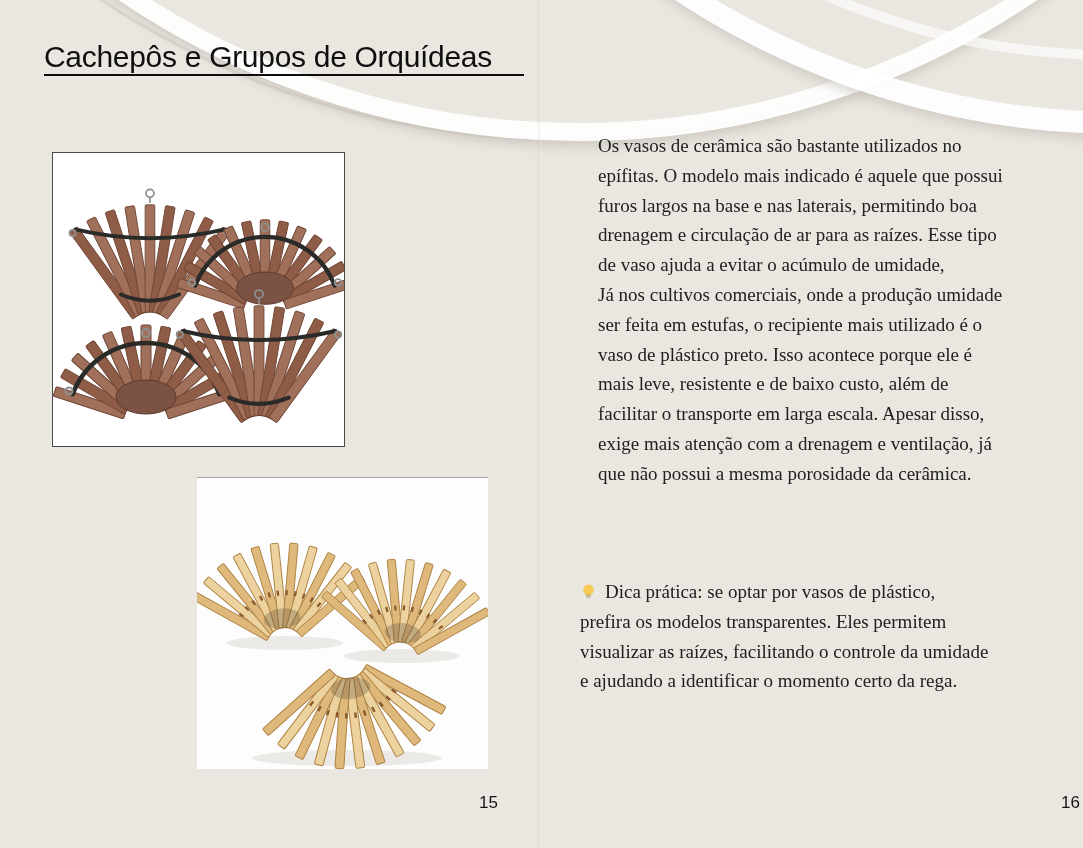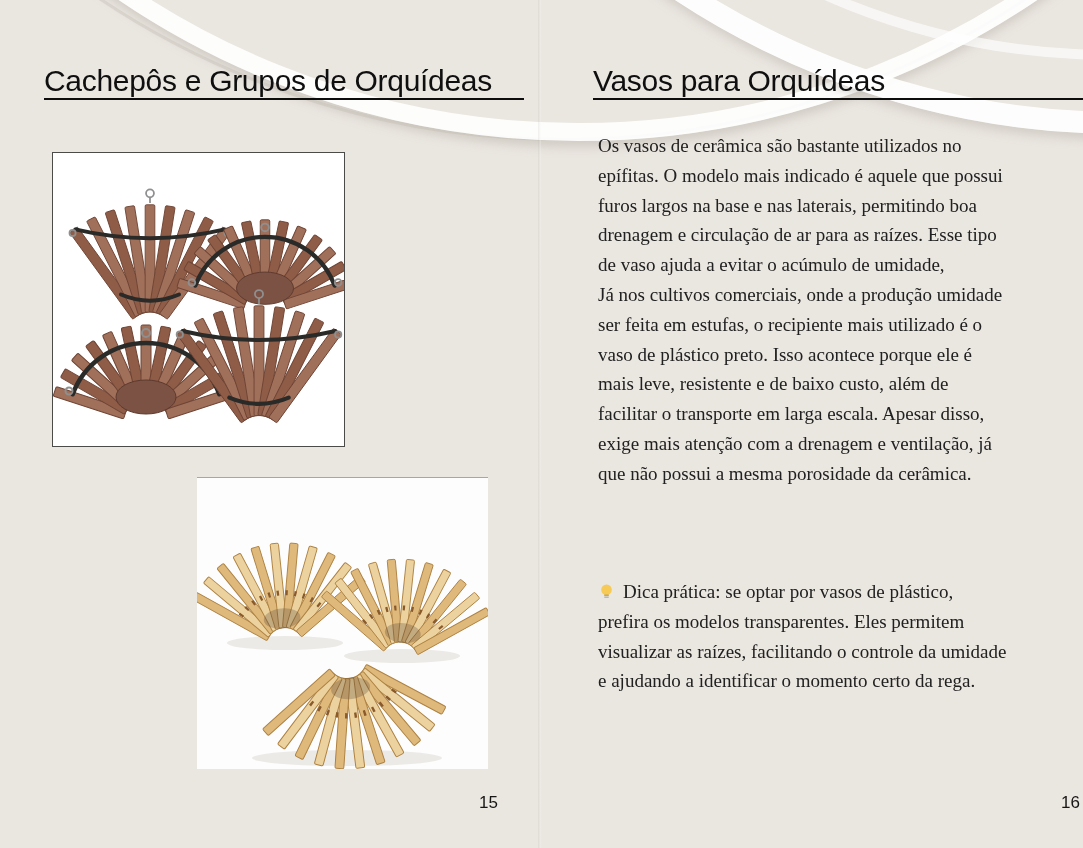--- a/index.html
+++ b/index.html
@@ -21,36 +21,36 @@
         box-shadow:0 12px 10px -6px rgba(190,184,175,0.5); }
   .w4 { left:400px; top:-1360px; width:1400px; height:1400px;
         border:10px solid rgba(255,255,255,0.65); }
   .seam { position:absolute; left:538px; top:0; width:3px; height:848px; z-index:0;
         background:linear-gradient(90deg, rgba(120,115,108,0.10), rgba(255,255,255,0.30)); }
 
   
   .page { position:absolute; inset:0; z-index:1; }
 
   .title {
-    position:absolute; top:64px; margin:0; font-weight:400;
+    position:absolute; top:40px; margin:0; font-weight:400;
     font-size:30px; line-height:34px; letter-spacing:-0.3px; color:#0f0f0f;
     border-bottom:2px solid #0d0d0d; white-space:nowrap;
     font-family:"Liberation Sans", sans-serif;
   }
   .tl { left:44px;  width:480px; }
   .tr { left:593px; width:490px; }
 
   figure { margin:0; }
   .fig { position:absolute; overflow:hidden; }
   .fig1 { left:52px;  top:152px; width:291px; height:293px; background:#ffffff; border:1px solid #4b4b49; }
   .fig2 { left:197px; top:477px; width:291px; height:291px; background:#fdfdfd; border-top:1px solid #a9a5a0; }
   .fig svg { display:block; width:100%; height:100%; }
 
   .body-text { position:absolute; left:598px; top:131px; width:455px; }
-  .tip       { position:absolute; left:598px; top:577px; width:455px; }
+  .tip       { position:absolute; left:580px; top:577px; width:455px; }
   .line {
     font-family:"Liberation Serif", serif; font-size:19px; line-height:29.8px;
     color:#212121; white-space:nowrap;
   }
   .tipline { display:flex; align-items:center; }
   .bulb { display:inline-flex; width:17px; height:17px; margin-right:8px; flex:0 0 auto; }
 
   .pn { position:absolute; top:793px; width:26px; text-align:left;
         font-size:17px; color:#161616; font-family:"Liberation Sans", sans-serif; }
   .pn-left  { left:479px; }
@@ -178,21 +178,20 @@
         <use href="#lightCone" transform="translate(88,168) scale(0.92) rotate(-6)"></use>
         <use href="#lightCone" transform="translate(203,182) scale(0.9) rotate(6)"></use>
         <use href="#lightCone" transform="translate(150,181) rotate(173) scale(0.98)"></use>
       </svg>
     </figure>
 
     <div class="pn pn-left">15</div>
   </section>
 
   <section class="page">
-    <h1 class="title tr">Vasos para Orquídeas</h1>
 
     <div class="body-text">
       <div class="line">Os vasos de cerâmica são bastante utilizados no</div>
       <div class="line">epífitas. O modelo mais indicado é aquele que possui</div>
       <div class="line">furos largos na base e nas laterais, permitindo boa</div>
       <div class="line">drenagem e circulação de ar para as raízes. Esse tipo</div>
       <div class="line">de vaso ajuda a evitar o acúmulo de umidade,</div>
       <div class="line">Já nos cultivos comerciais, onde a produção umidade</div>
       <div class="line">ser feita em estufas, o recipiente mais utilizado é o</div>
       <div class="line">vaso de plástico preto. Isso acontece porque ele é</div>

